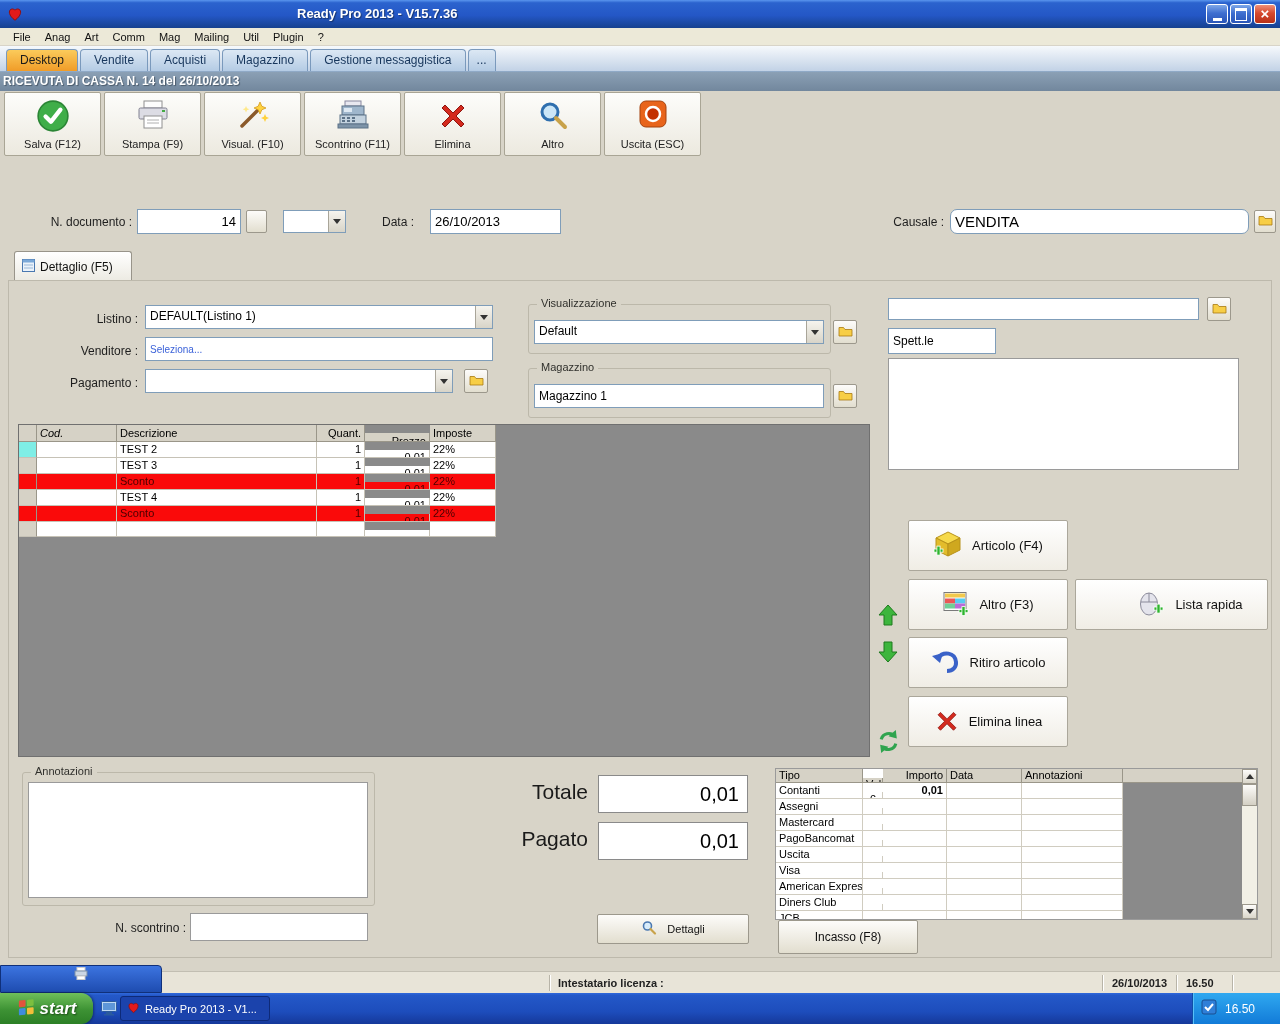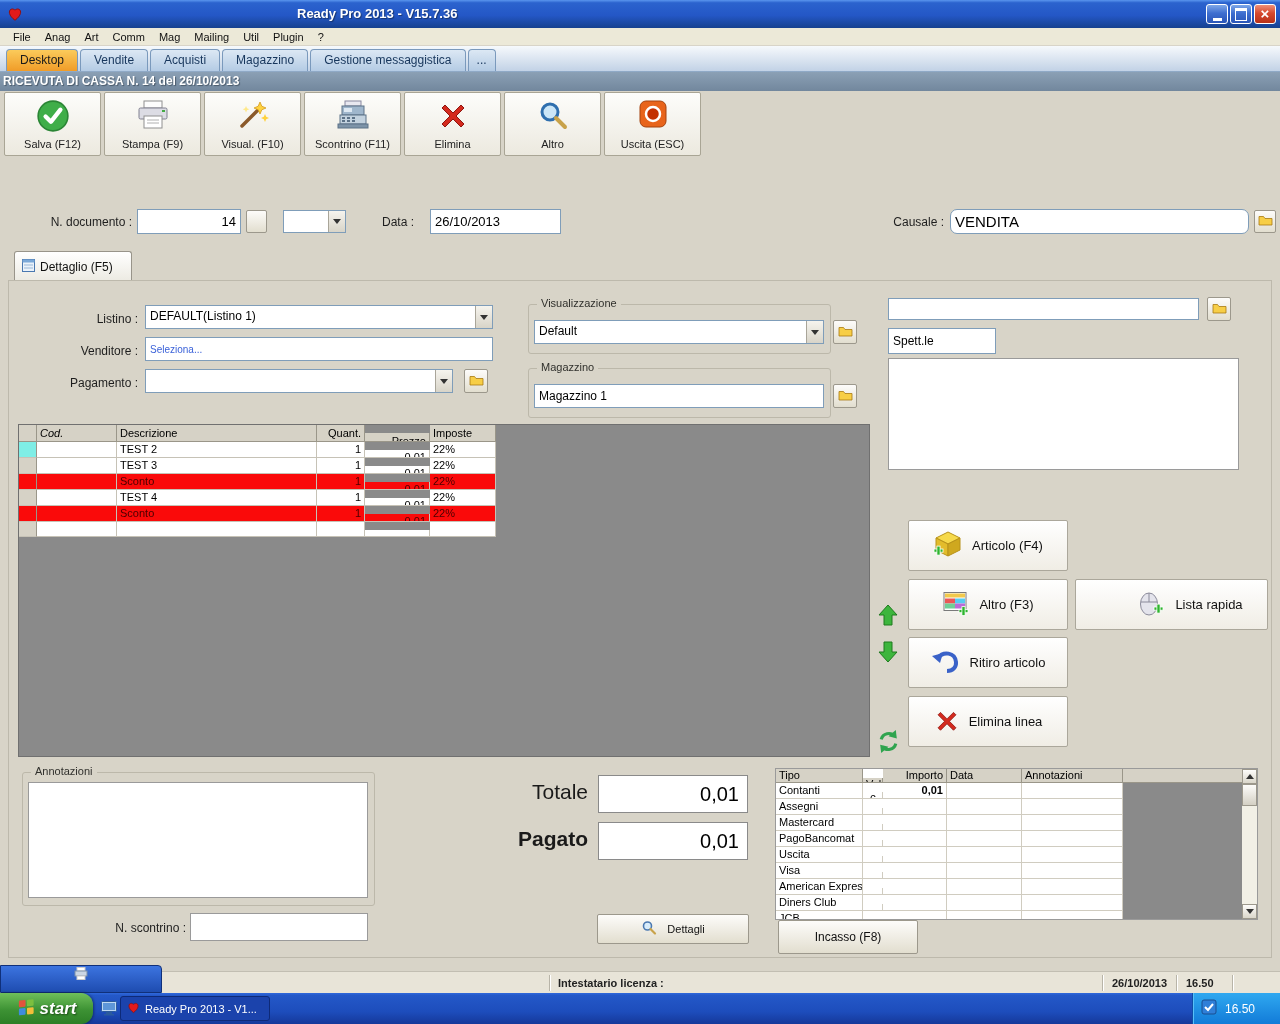--- a/index.html
+++ b/index.html
@@ -501,21 +501,21 @@
 
   <div class="groupbox" style="left:22px;top:772px;width:353px;height:134px;">
     <span class="gb-legend">Annotazioni</span>
   </div>
   <textarea class="sunken" style="left: 28px; top: 782px; width: 340px; height: 116px; resize: none; border-color: rgb(154, 154, 154);"></textarea>
   <div class="lbl" style="left:88px;top:921px;width:98px;text-align:right;">N. scontrino :</div>
   <input class="sunken" style="left: 190px; top: 913px; width: 178px; height: 28px; border-color: rgb(154, 154, 154);">
 
   <div class="big-lbl" style="left:470px;top:780px;width:118px;">Totale</div>
   <div class="big-box" style="left:598px;top:775px;width:150px;height:38px;line-height:36px;">0,01</div>
-  <div class="big-lbl" style="left:470px;top:827px;width:118px;font-weight:bold;">Pagato</div>
+  <div class="big-lbl" style="left:470px;top:827px;width:118px;">Pagato</div>
   <div class="big-box" style="left:598px;top:822px;width:150px;height:38px;line-height:36px;">0,01</div>
 
   <button class="btn3d" style="left:597px;top:914px;width:152px;height:30px;gap:10px;font-size:11px;color:#111;">
     <span>
       <svg width="16" height="16" viewBox="0 0 16 16">
           <circle cx="6.5" cy="6" r="4" fill="#D8ECFA" stroke="#4A78B0" stroke-width="1.6"></circle>
           <line x1="9.5" y1="9" x2="14" y2="13.5" stroke="#C8A24A" stroke-width="2.2" stroke-linecap="round"></line>
         </svg>
     </span>
     <span>Dettagli</span>

